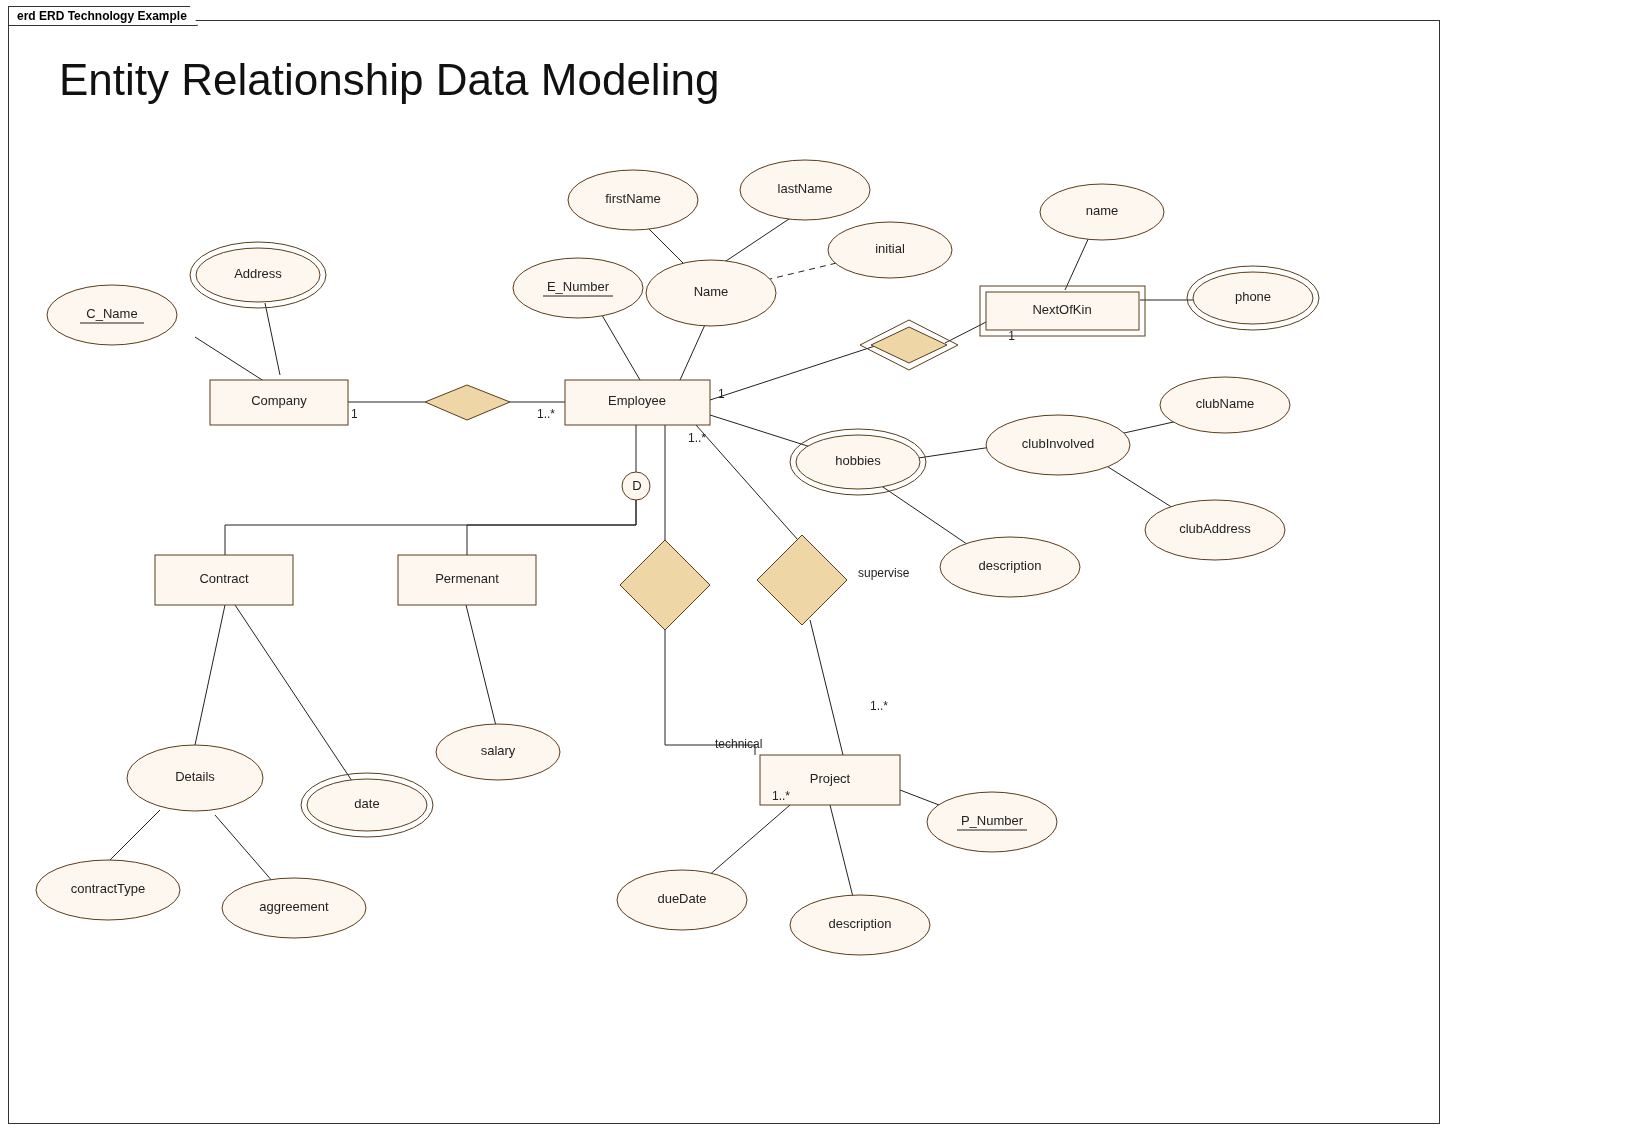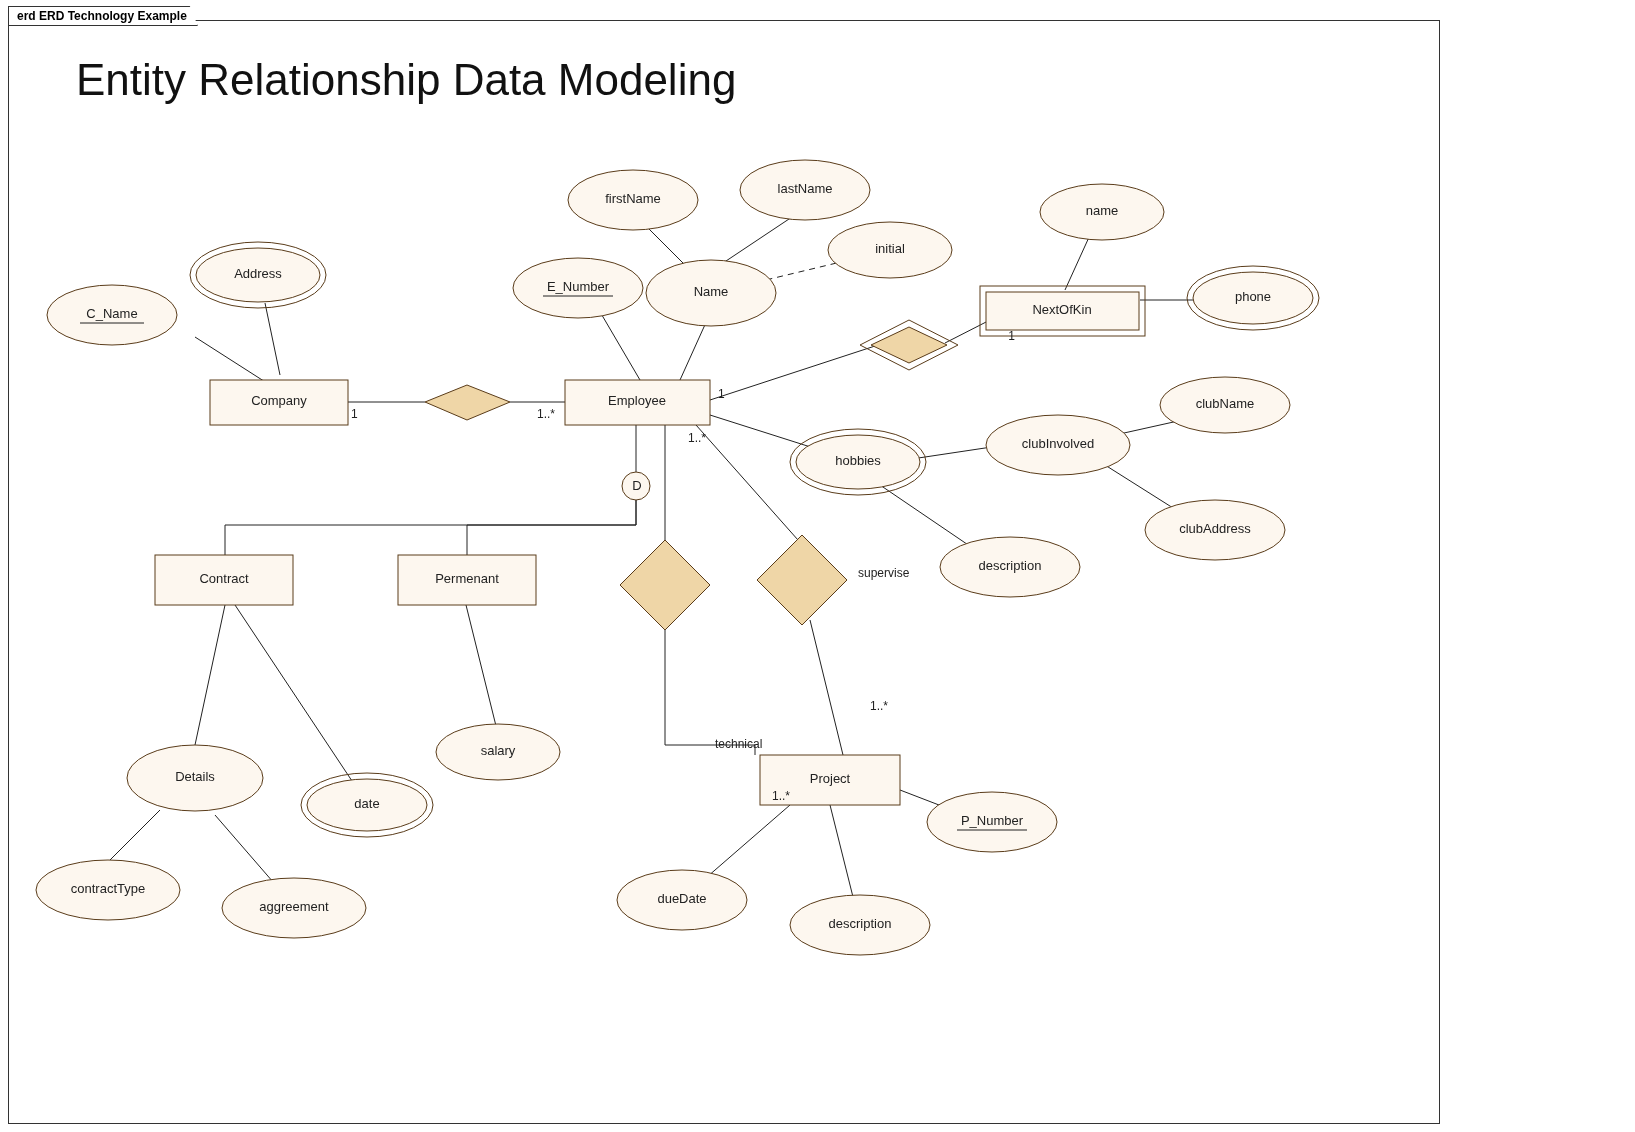--- a/index.html
+++ b/index.html
@@ -3,21 +3,21 @@
 <meta charset="utf-8">
 <style>
   html, body { margin: 0; padding: 0; background: #fff; font-family: "Segoe UI", Arial, sans-serif; }
   .canvas { position: relative; width: 1448px; height: 1132px; }
   .frame-border { position: absolute; left: 8px; top: 20px; right: 8px; bottom: 8px; border: 1px solid #333; }
   .tab-label {
     position: absolute; left: 8px; top: 6px; background: #fff; border: 1px solid #333;
     font-size: 12px; font-weight: bold; padding: 2px 10px 2px 8px;
     clip-path: polygon(0 0, calc(100% - 8px) 0, 100% 100%, 0 100%);
   }
-  .title { position: absolute; left: 76px; top: 55px; font-size: 44px; font-weight: 400; color: #111; }
+  .title { position: absolute; left: 59px; top: 55px; font-size: 44px; font-weight: 400; color: #111; }
   svg { position: absolute; left: 0; top: 0; }
   .entity-rect { fill: #fdf7ef; stroke: #5a3c1a; stroke-width: 1; }
   .attr-ellipse { fill: #fdf7ef; stroke: #5a3c1a; stroke-width: 1; }
   .multi-outer { fill: none; stroke: #5a3c1a; stroke-width: 1; }
   .rel-diamond { fill: #efd6a7; stroke: #5a3c1a; stroke-width: 1; }
   .rel-outline { fill: none; stroke: #5a3c1a; stroke-width: 1; }
   .conn { stroke: #222; stroke-width: 1; fill: none; }
   .conn-dash { stroke: #222; stroke-width: 1; fill: none; stroke-dasharray: 6 5; }
   .disj-circle { fill: #fdf7ef; stroke: #5a3c1a; stroke-width: 1; }
   text { font-family: "Segoe UI", Arial, sans-serif; fill: #222; }

